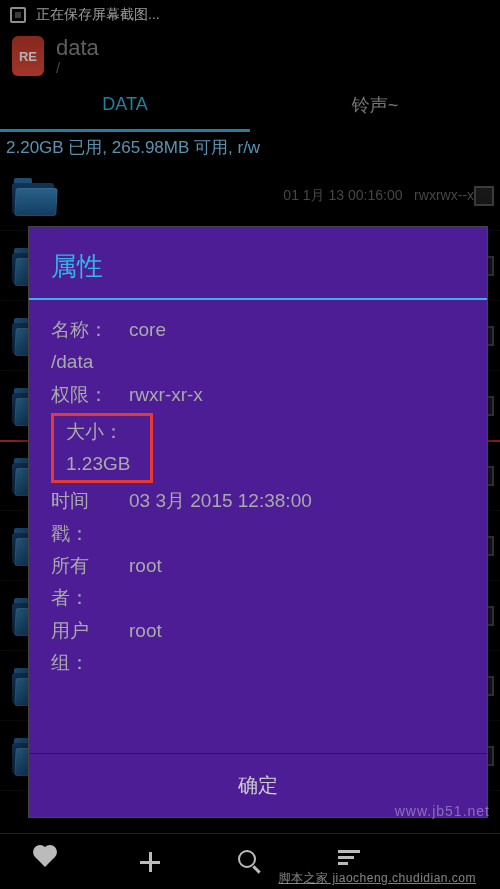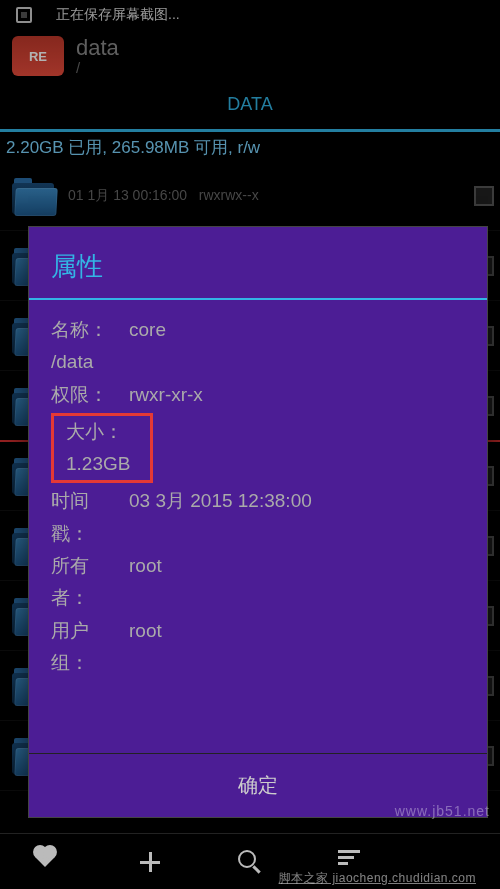--- a/index.html
+++ b/index.html
@@ -1,39 +1,39 @@
 <!DOCTYPE html>
 <html><head>
 <meta charset="utf-8">
 <style>
 * { margin: 0; padding: 0; box-sizing: border-box; font-family: -apple-system, "Segoe UI", sans-serif; }
 body { background: #000; width: 500px; height: 889px; overflow: hidden; position: relative; color: #fff; }
 
-.statusbar { height: 30px; display: flex; align-items: center; padding: 0 16px; gap: 24px; font-size: 14px; color: #ddd; }
+.statusbar { height: 30px; display: flex; align-items: center; padding: 0 10px; gap: 10px; font-size: 14px; color: #ddd; }
 .statusbar .ic { width: 16px; height: 16px; border: 2px solid #ccc; border-radius: 2px; position: relative; }
 .statusbar .ic::after { content:""; position:absolute; inset:3px; background:#555; }
 
 .app-header { display: flex; align-items: center; gap: 12px; padding: 6px 12px 4px; }
-.app-logo { width:52px; height:40px; background:linear-gradient(#c0392b,#e74c3c); border-radius:6px; display:flex; align-items:center; justify-content:center; font-weight:700; font-size:13px; color:#fff; }
+.app-logo { width:32px; height:40px; background:linear-gradient(#c0392b,#e74c3c); border-radius:6px; display:flex; align-items:center; justify-content:center; font-weight:700; font-size:13px; color:#fff; }
 .app-title { color:#888; font-size:22px; line-height:1; }
 .app-sub { color:#666; font-size:15px; }
 
 .tabs { display:flex; height:52px; font-size:18px; }
 .tab { flex:1; display:flex; align-items:center; justify-content:center; color:#aaa; border-bottom:3px solid transparent; }
 .tab.active { color:#33b5e5; border-bottom-color:#33b5e5; }
 
 .infobar { padding:4px 6px 2px; font-size:17px; color:#7dd3fc; }
 
 .filelist { position:relative; }
 .row { display:flex; align-items:center; height:70px; padding:0 6px; border-bottom:1px solid #111; position:relative; }
 .folder-icon { width:42px; height:36px; margin-left:6px; position:relative; }
 .folder-icon .tab-top { position:absolute; top:0; left:2px; width:18px; height:6px; background:#2a6ea8; border-radius:2px 2px 0 0; }
 .folder-icon .body { position:absolute; top:5px; left:0; right:0; bottom:0; background:linear-gradient(#1a4c7a,#0d2a44); border-radius:3px; }
 .folder-icon .cover { position:absolute; top:10px; left:3px; right:-3px; bottom:-2px; background:linear-gradient(#3b8ac4,#1e5a8e); border-radius:3px; transform:skewX(-3deg); box-shadow:inset 0 0 0 1px rgba(255,255,255,.1); }
-.row .txt { margin-left:14px; flex:1; }
+.row .txt { margin-left:14px; flex:1;text-align:right; }
 .row .name { color:#bbb; font-size:20px; }
 .row .meta { color:#666; font-size:14px; }
 .row .chk { width:20px; height:20px; border:2px solid #555; background:#222; }
 
 .bottombar { position:absolute; bottom:0; left:0; right:0; height:56px; background:#000; display:flex; align-items:center; justify-content:space-around; border-top:1px solid #222; }
 .bicon { width:24px; height:24px; }
 .heart { transform:rotate(45deg); background:#bbb; position:relative; width:14px; height:14px; }
 .heart::before,.heart::after{content:"";position:absolute;width:14px;height:14px;background:#bbb;border-radius:50%;}
 .heart::before{left:-7px;} .heart::after{top:-7px;}
 .plus { position:relative; width:24px; height:24px; }
@@ -73,20 +73,21 @@
 <div class="app-header">
   <div class="app-logo">RE</div>
   <div>
     <div class="app-title">data</div>
     <div class="app-sub">/</div>
   </div>
 </div>
 
 <div class="tabs">
   <div class="tab active">DATA</div>
+  <div class="tab">铃声~</div>
 </div>
 
 <div class="infobar">2.20GB 已用, 265.98MB 可用, r/w</div>
 
 <div class="filelist" id="filelist">
     <div class="row">
       <div class="folder-icon">
         <div class="tab-top"></div>
         <div class="body"></div>
         <div class="cover"></div>

